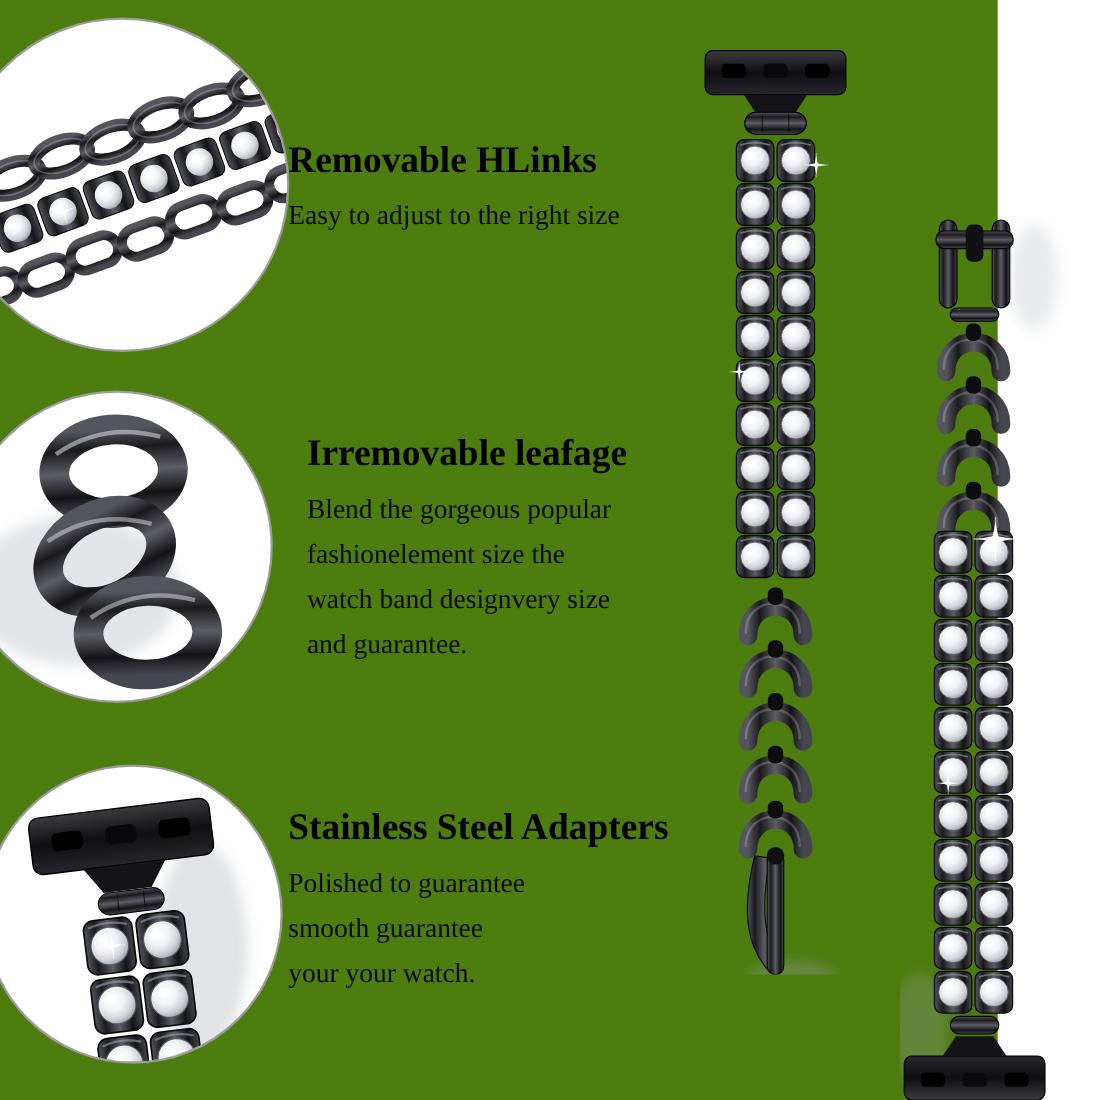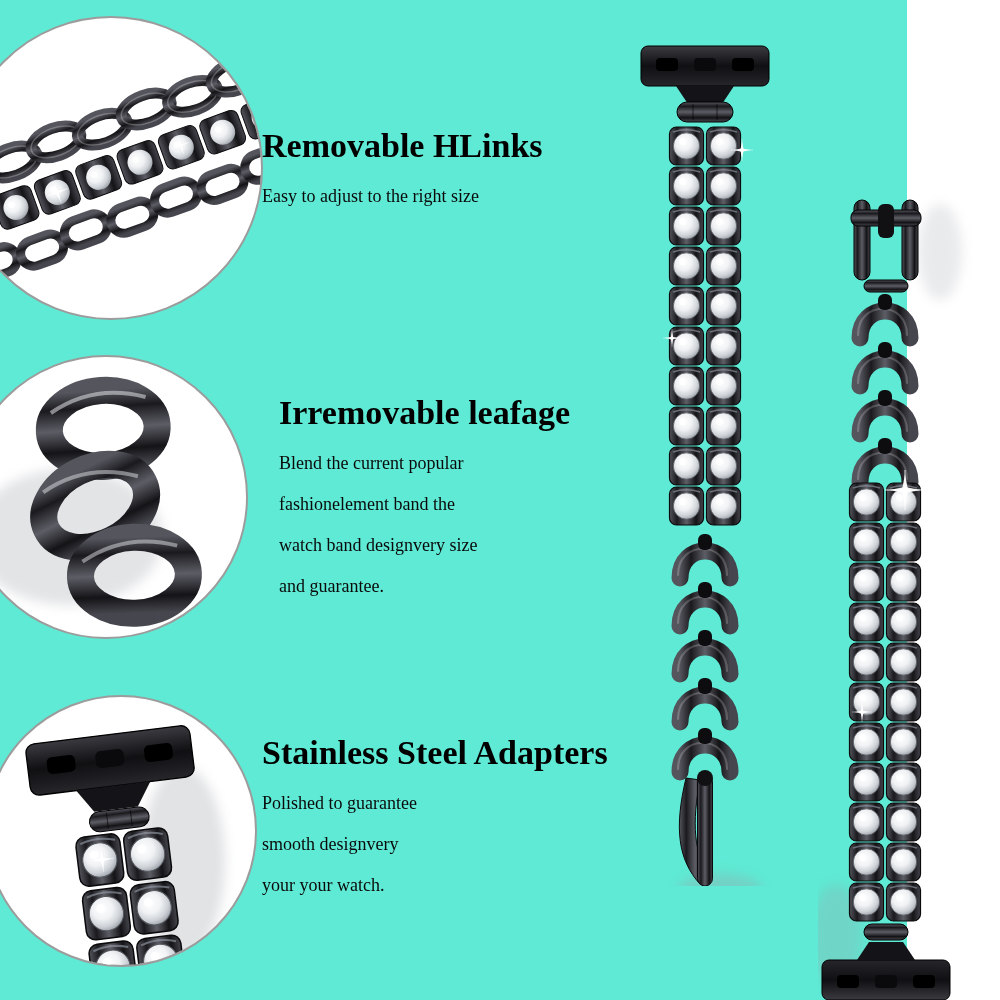--- a/index.html
+++ b/index.html
@@ -1,35 +1,35 @@
 <!DOCTYPE html>
 <html><head>
 <meta charset="utf-8">
 <style>
   * { margin:0; padding:0; box-sizing:border-box; }
   html,body { width:1000px; height:1000px; background:#ffffff; overflow:hidden; }
   .stage {
-    position:relative; width:907px; height:1000px; background:#5eead4;
+    position:relative; width:907px; height:1000px; background:#4d7c0f;
     font-family:"Liberation Serif","DejaVu Serif",serif; color:#000;
   }
   .defs-svg { position:absolute; width:0; height:0; }
   .circle {
     position:absolute; border-radius:50%; border:2px solid #9c9c9c;
     overflow:hidden; background:#fff;
   }
   .c1 { left:-41px; top:16px;  width:304px; height:304px; }
   .c2 { left:-36px; top:355px; width:284px; height:284px; }
   .c3 { left:-15px; top:695px; width:272px; height:272px; }
   .callout-text { position:absolute; }
   .t1 { left:262px; top:126px; }
   .t2 { left:263px; top:393px;margin-left:16px; }
   .t3 { left:262px; top:733px; }
   .callout-text h2 { font-size:34px; font-weight:700; line-height:1.15; white-space:nowrap; color:#000; }
   .callout-text .body { margin-top:11px; }
-  .callout-text p { font-size:18px; line-height:41px; white-space:nowrap; color:#0a0a0a; }
+  .callout-text p { font-size:25px; line-height:41px; white-space:nowrap; color:#0a0a0a; }
   .band { position:absolute; }
   #band-center { left:620px; top:38px; }
   #band-right  { left:818px; top:192px; }
 </style>
 </head>
 <body>
 
 <div class="stage">
 
   <svg class="defs-svg" aria-hidden="true">
@@ -165,22 +165,22 @@
         <path d="M104,46 Q152,26 200,50" stroke="#dfe2e6" stroke-width="4" fill="none" opacity="0.55"></path>
         <path d="M80,122 Q128,102 176,126" stroke="#dfe2e6" stroke-width="4" fill="none" opacity="0.5"></path>
         <path d="M104,198 Q152,178 200,202" stroke="#dfe2e6" stroke-width="4" fill="none" opacity="0.5"></path>
       </g>
     </svg>
   </div>
 
   <div class="callout-text t2">
     <h2>Irremovable leafage</h2>
     <div class="body">
-      <p>Blend the current popular</p>
-      <p>fashionelement band the</p>
+      <p>Blend the gorgeous popular</p>
+      <p>fashionelement size the</p>
       <p>watch band designvery size</p>
       <p>and guarantee.</p>
     </div>
   </div>
 
   <div class="circle c3">
     <svg width="272" height="272" viewBox="0 0 272 272">
       <ellipse cx="196" cy="165" rx="42" ry="95" fill="#9ba1a8" opacity="0.3" filter="url(#soft)"></ellipse>
       <g transform="rotate(-7 136 136)">
         <use href="#adapterSym" x="48" y="34" width="168" height="80"></use>
@@ -192,21 +192,21 @@
         <use href="#stoneRow" transform="translate(87,242) scale(1.3)"></use>
         <use href="#sparkle" transform="translate(112,160) scale(0.6)"></use>
       </g>
     </svg>
   </div>
 
   <div class="callout-text t3">
     <h2>Stainless Steel Adapters</h2>
     <div class="body">
       <p>Polished to guarantee</p>
-      <p>smooth designvery</p>
+      <p>smooth guarantee</p>
       <p>your your watch.</p>
     </div>
   </div>
 
   <svg id="band-center" class="band" width="170" height="848" viewBox="0 0 170 848">
     <ellipse cx="100" cy="852" rx="42" ry="16" fill="#9ba1a8" opacity="0.35" filter="url(#soft)"></ellipse>
     <use href="#adapterSym" x="20" y="6" width="130" height="62"></use>
     <rect x="57" y="64" width="56" height="20" rx="10" fill="url(#gmH)" stroke="#000"></rect>
     <line x1="73" y1="66" x2="73" y2="82" stroke="#000" opacity="0.6"></line>
     <line x1="97" y1="66" x2="97" y2="82" stroke="#000" opacity="0.6"></line>

